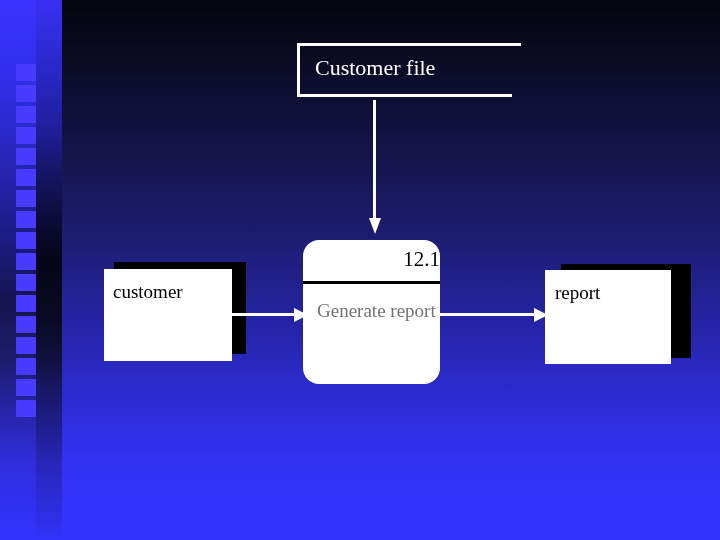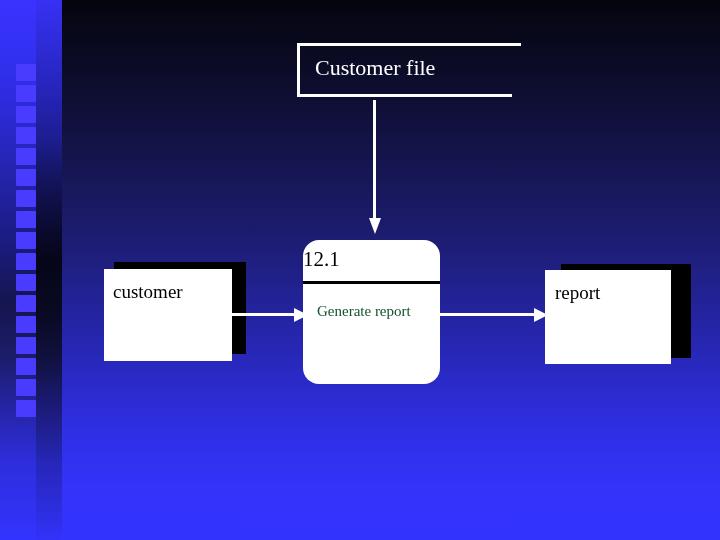--- a/index.html
+++ b/index.html
@@ -192,37 +192,38 @@
     top: 240px;
     width: 137px;
     height: 144px;
     background: #ffffff;
     border-radius: 16px;
   }
   .process .p-id {
     position: absolute;
     left: 0; top: 4px;
     width: 109px;
-    text-align: left;
+    text-align: right;
     color: #000000;
     font-size: 21px;
     line-height: 30px;
+    padding-left: 28px;
   }
   .process .p-divider {
     position: absolute;
     left: 0; top: 41px;
     width: 137px; height: 3px;
     background: #000000;
   }
   .process .p-name {
     position: absolute;
     left: 14px; top: 57px;
     width: 120px;
-    color: #14532d;
-    font-size: 15px;
+    color: #737373;
+    font-size: 19px;
     line-height: 28px;
   }
 </style>
 </head>
 <body>
 
 <div id="slide">
 
   <div class="left-band">
     <div class="dot-col">

